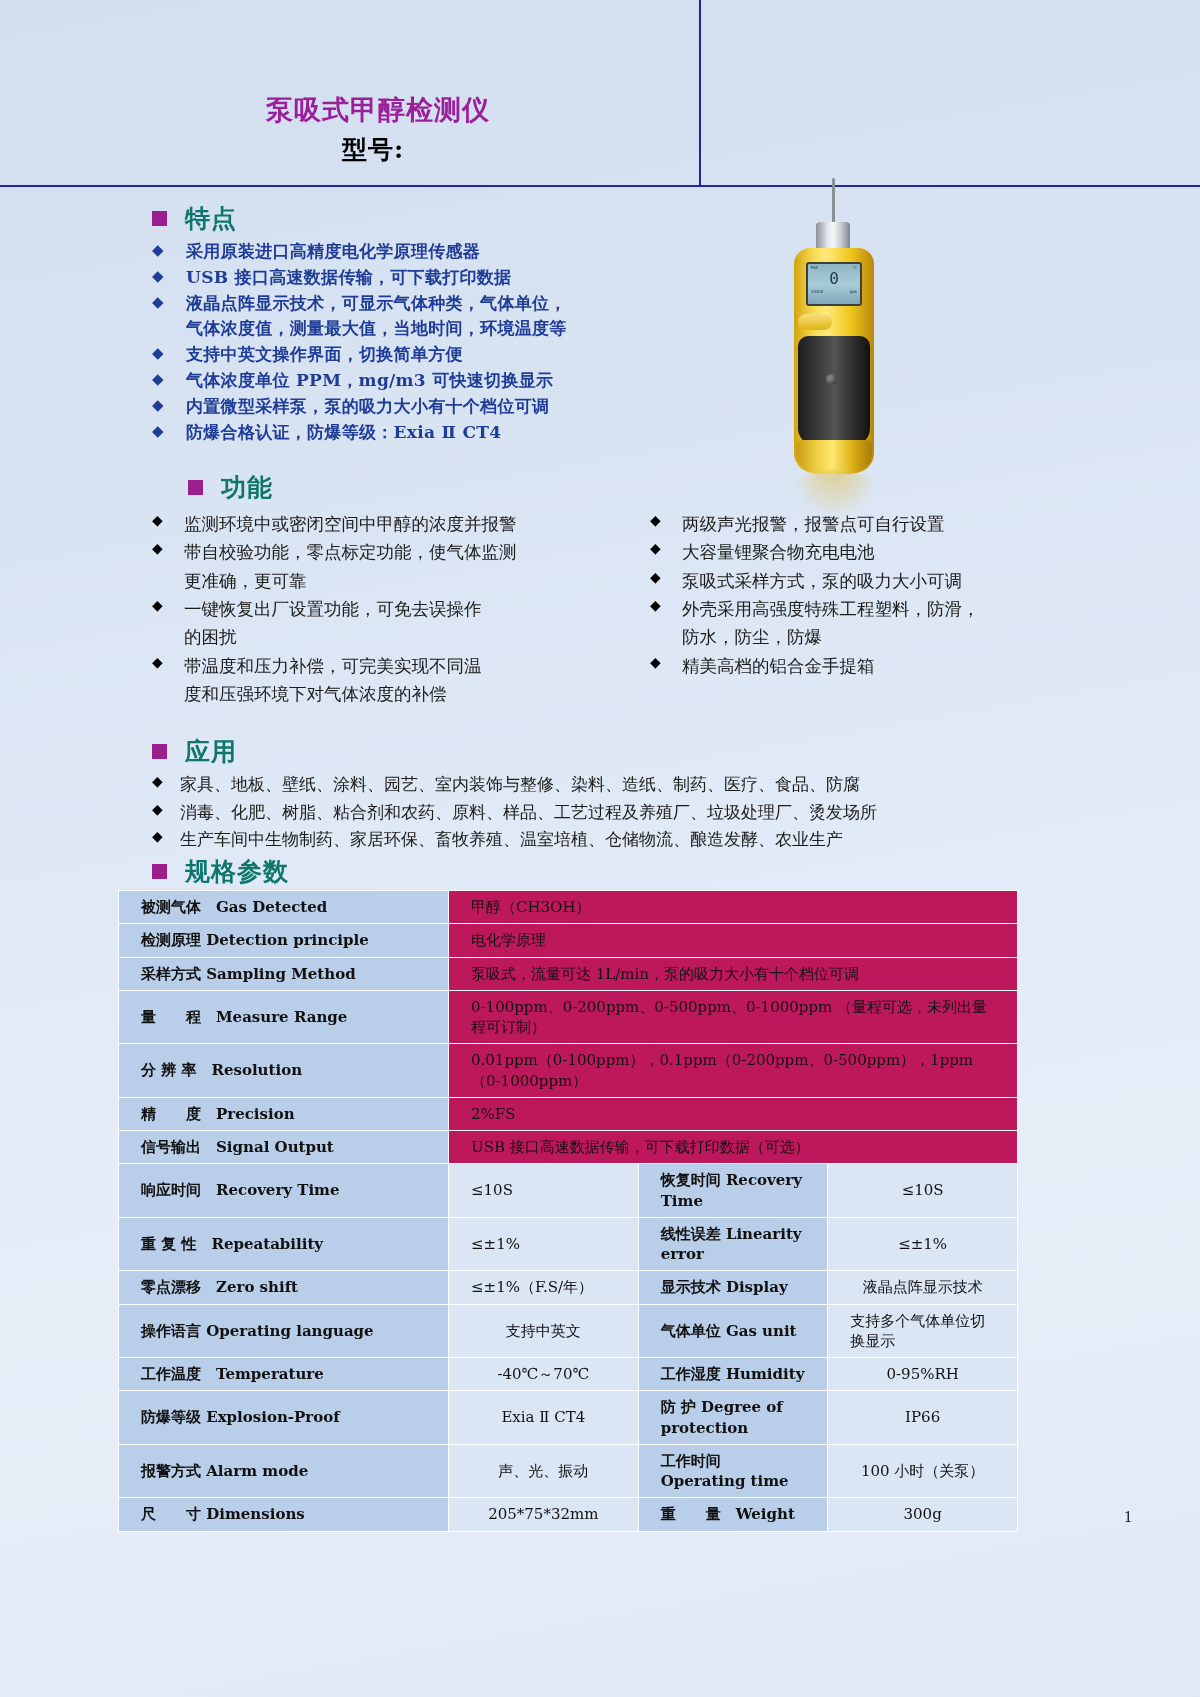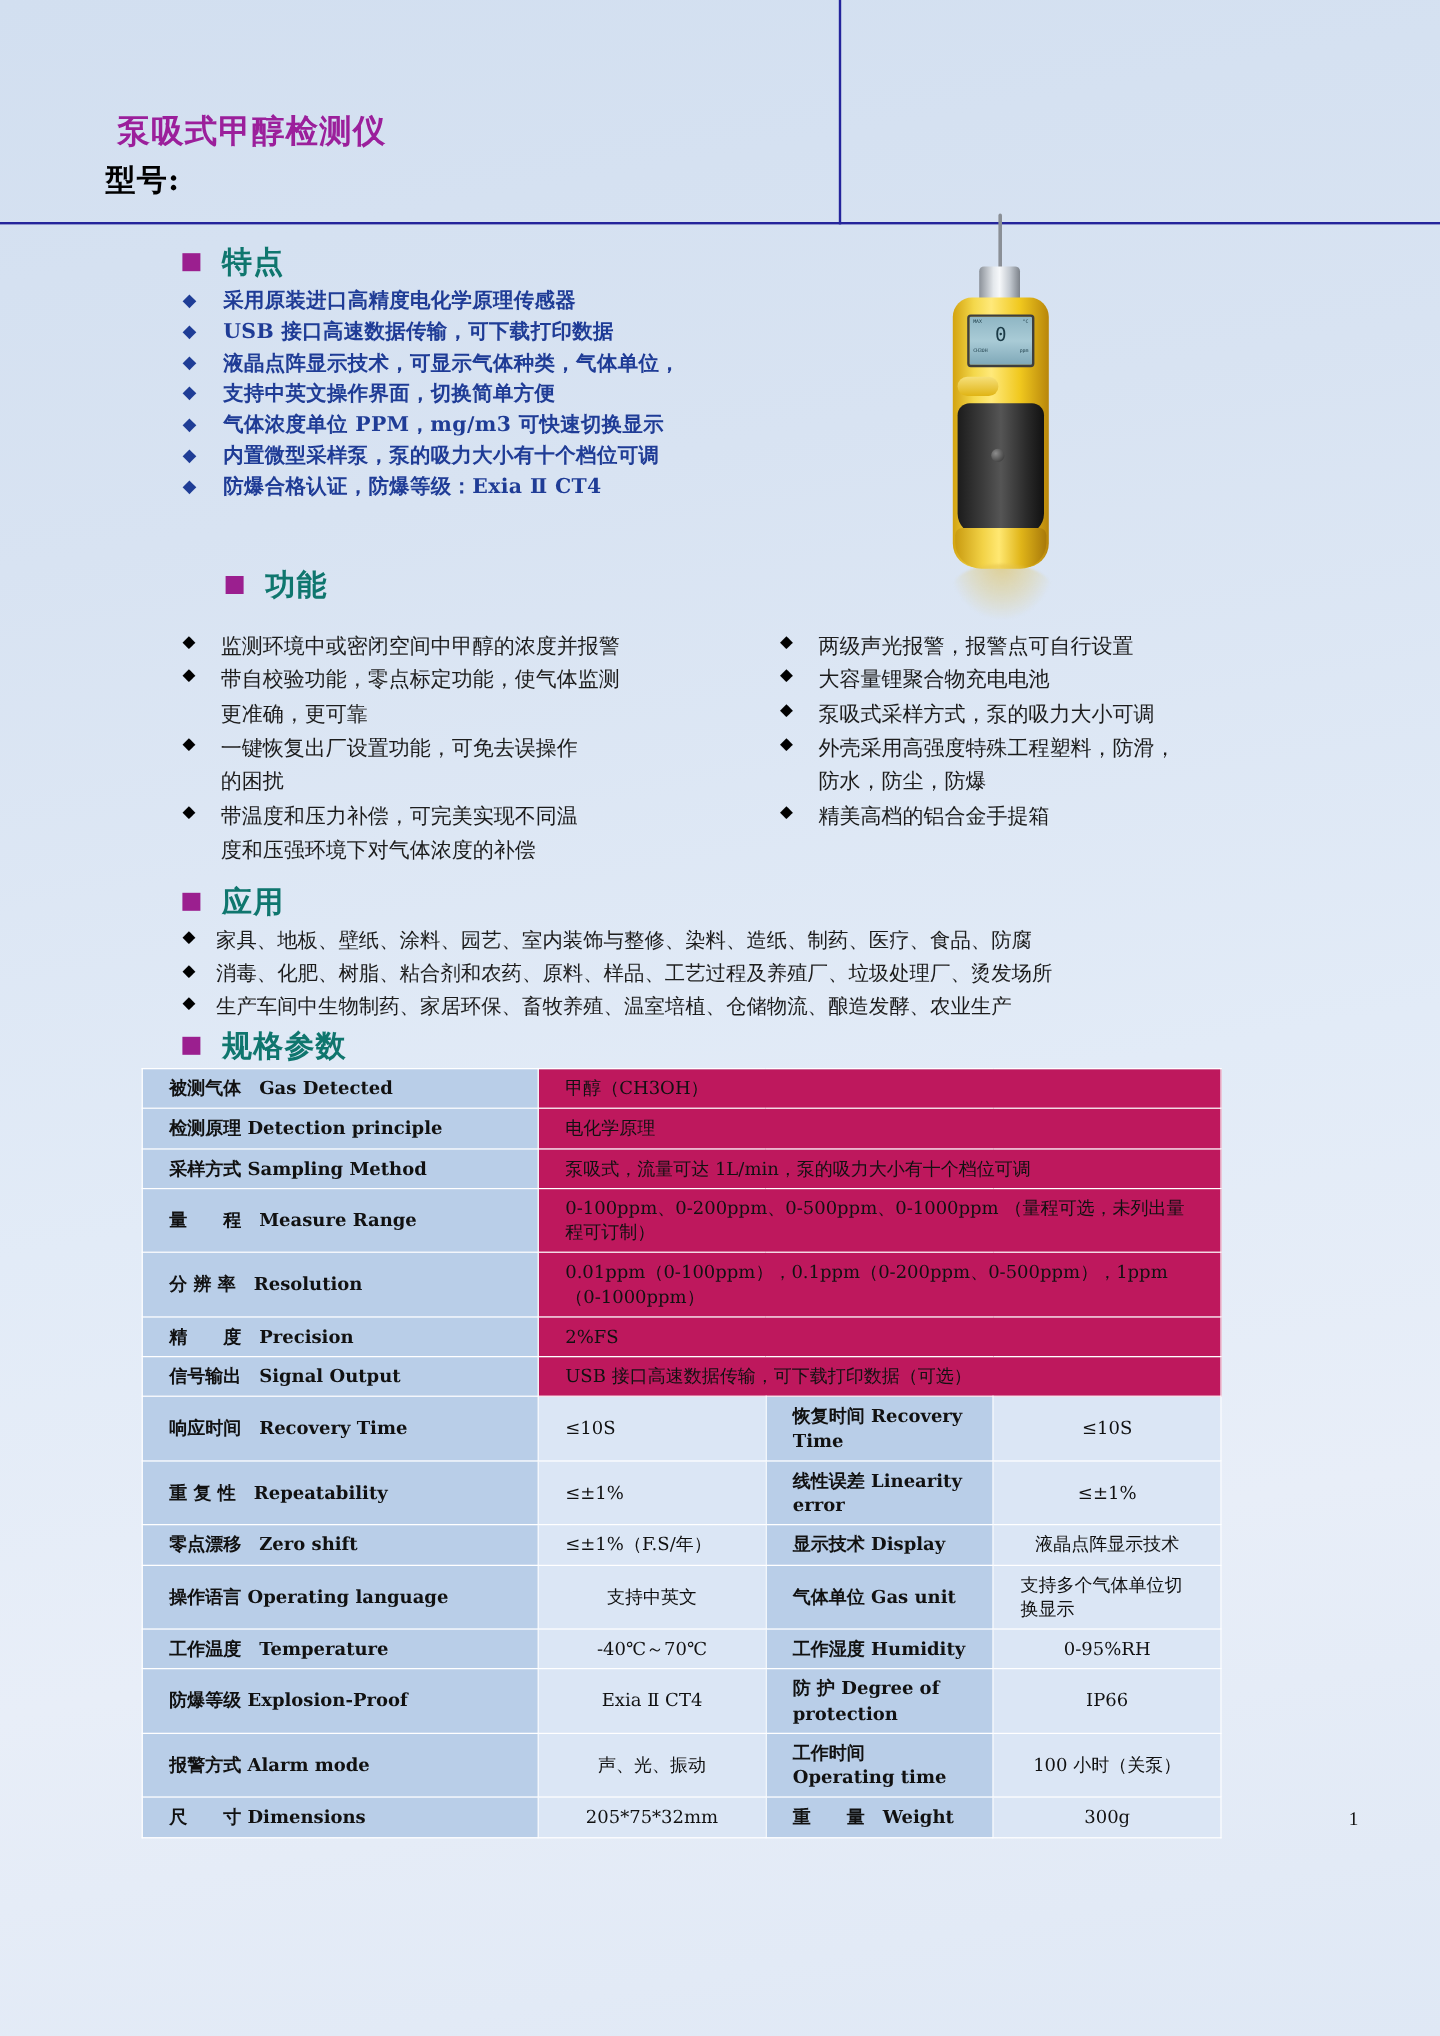--- a/index.html
+++ b/index.html
@@ -33,20 +33,21 @@
     height: 2px;
     background: #24249b;
   }
 
   
   .title-block {
     position: absolute;
     left: 98px;
     top: 94px;
     width: 560px;
+    text-align: center;
   }
   .doc-title {
     font-family: "DejaVu Serif", "Liberation Serif", serif;
     font-size: 27px;
     font-weight: bold;
     color: #9b1f9b;
     letter-spacing: 1px;
     line-height: 1.15;
     margin: 0;
   }
@@ -114,21 +115,21 @@
   .feat-item .bdiamond { width: 34px; font-size: 15px; }
   .feat-cont { padding-left: 34px; }
 
   
   .functions {
     position: absolute;
     left: 152px;
     top: 471px;
     width: 900px;
   }
-  .functions .sec-head { margin-bottom: 21px; padding-left: 36px; }
+  .functions .sec-head { margin-bottom: 6px; padding-left: 36px; }
   .func-cols {
     display: flex;
     gap: 0px;
     margin-top: 2px;
   }
   .func-col-l { width: 498px; flex: 0 0 498px; }
   .func-col-r { width: 402px; flex: 0 0 402px; }
   .func-item {
     font-family: "DejaVu Serif", "Liberation Serif", serif;
     font-size: 17.5px;
@@ -375,20 +376,21 @@
     <span class="btext">采用原装进口高精度电化学原理传感器</span>
   </div>
   <div class="feat-item bullet-row">
     <span class="bdiamond">◆</span>
     <span class="btext">USB 接口高速数据传输，可下载打印数据</span>
   </div>
   <div class="feat-item bullet-row">
     <span class="bdiamond">◆</span>
     <span class="btext">液晶点阵显示技术，可显示气体种类，气体单位，</span>
   </div>
+  <div class="feat-item feat-cont">气体浓度值，测量最大值，当地时间，环境温度等</div>
   <div class="feat-item bullet-row">
     <span class="bdiamond">◆</span>
     <span class="btext">支持中英文操作界面，切换简单方便</span>
   </div>
   <div class="feat-item bullet-row">
     <span class="bdiamond">◆</span>
     <span class="btext">气体浓度单位 PPM，mg/m3 可快速切换显示</span>
   </div>
   <div class="feat-item bullet-row">
     <span class="bdiamond">◆</span>

